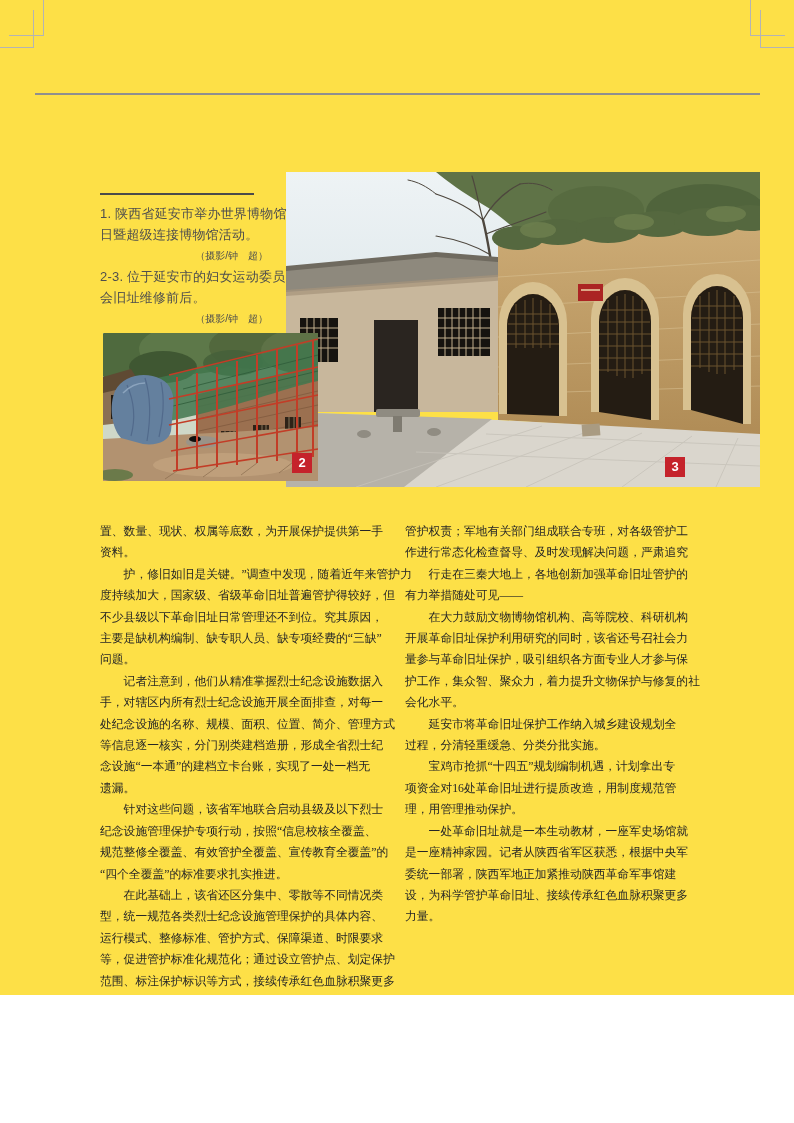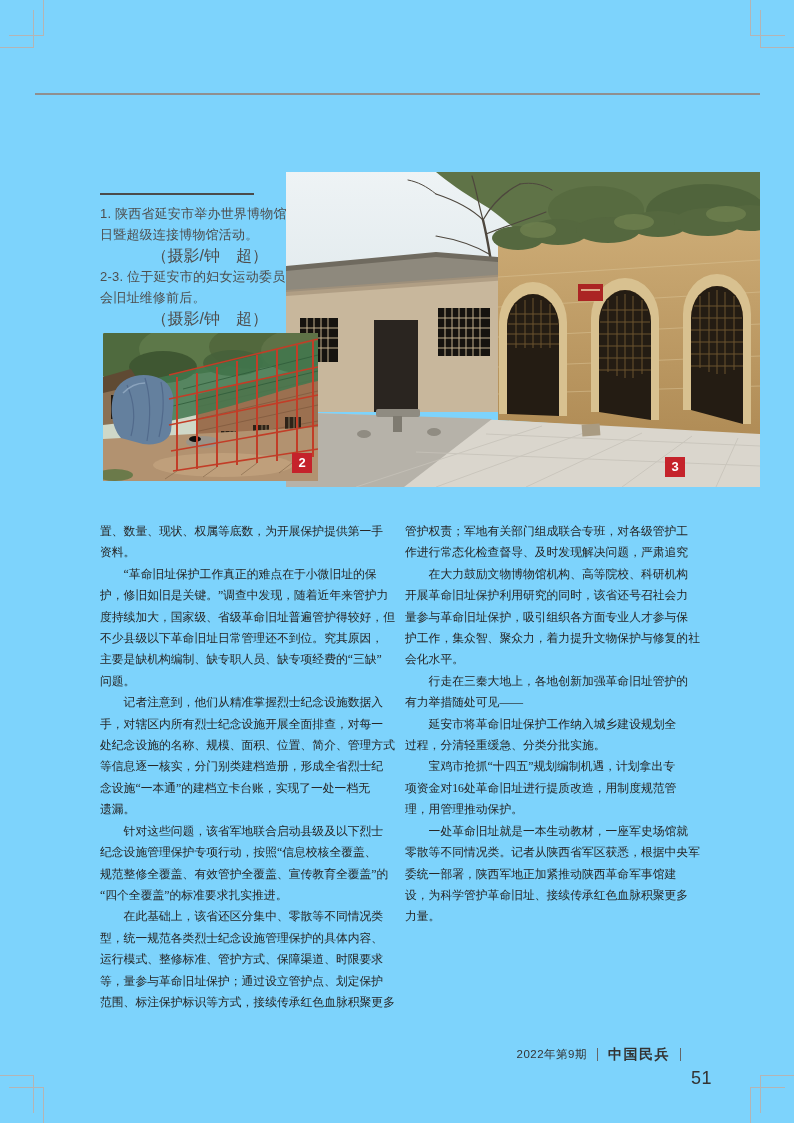--- a/index.html
+++ b/index.html
@@ -1,28 +1,28 @@
 <!DOCTYPE html>
 <html><head>
 <meta charset="utf-8">
 <style>
   html,body{margin:0;padding:0;background:#fff;}
-  .page{position:relative;width:794px;height:1123px;background:#7dd3fc;overflow:hidden;
+  .page{position:relative;width:794px;height:995px;background:#fde047;overflow:hidden;
         font-family:"Liberation Sans","DejaVu Sans",sans-serif;}
   .abs{position:absolute;}
   
   .cropmarks{left:0;top:0;width:794px;height:1123px;pointer-events:none;}
   .cropmarks line{stroke:#b4b4b4;stroke-width:1;}
   
   .top-rule{left:35px;top:93px;width:725px;height:2px;background:#8f8f8f;}
   
   .caption-block{left:100px;top:193px;width:210px;}
   .caption-rule{width:154px;height:2px;background:#4b4b4b;margin-bottom:8px;}
   .caption-lines div{font-size:13px;line-height:21px;color:#4e4e4e;white-space:nowrap;letter-spacing:.2px;}
-  .caption-credit{font-size:16px;line-height:21px;color:#4e4e4e;text-align:right;padding-right:42px;}
+  .caption-credit{font-size:10px;line-height:21px;color:#4e4e4e;text-align:right;padding-right:42px;}
   
   .photo{overflow:hidden;}
   .photo svg{display:block;width:100%;height:100%;}
   .photo-3{left:286px;top:172px;width:474px;height:315px;z-index:1;}
   .photo-2{left:103px;top:333px;width:215px;height:148px;z-index:3;}
   .fig-badge{position:absolute;width:20px;height:20px;color:#fff;
              font-weight:bold;font-size:13px;line-height:20px;text-align:center;}
   .photo-2 .fig-badge{right:6px;bottom:8px;}
   .photo-3 .fig-badge{right:75px;bottom:10px;}
   
@@ -285,21 +285,20 @@
     </svg>
     <div class="fig-badge" style="background:#c5232b;">2</div>
   </div>
 
   <div class="abs column col-left">
     <div class="para">
         <div>置、数量、现状、权属等底数，为开展保护提供第一手</div>
         <div>资料。</div>
       </div>
     <div class="para indent">
-        <div>“革命旧址保护工作真正的难点在于小微旧址的保</div>
         <div>护，修旧如旧是关键。”调查中发现，随着近年来管护力</div>
         <div>度持续加大，国家级、省级革命旧址普遍管护得较好，但</div>
         <div>不少县级以下革命旧址日常管理还不到位。究其原因，</div>
         <div>主要是缺机构编制、缺专职人员、缺专项经费的“三缺”</div>
         <div>问题。</div>
       </div>
     <div class="para indent">
         <div>记者注意到，他们从精准掌握烈士纪念设施数据入</div>
         <div>手，对辖区内所有烈士纪念设施开展全面排查，对每一</div>
         <div>处纪念设施的名称、规模、面积、位置、简介、管理方式</div>
@@ -310,53 +309,53 @@
     <div class="para indent">
         <div>针对这些问题，该省军地联合启动县级及以下烈士</div>
         <div>纪念设施管理保护专项行动，按照“信息校核全覆盖、</div>
         <div>规范整修全覆盖、有效管护全覆盖、宣传教育全覆盖”的</div>
         <div>“四个全覆盖”的标准要求扎实推进。</div>
       </div>
     <div class="para indent">
         <div>在此基础上，该省还区分集中、零散等不同情况类</div>
         <div>型，统一规范各类烈士纪念设施管理保护的具体内容、</div>
         <div>运行模式、整修标准、管护方式、保障渠道、时限要求</div>
-        <div>等，量参与革命旧址保护；通过设立管护点、划定保护</div>
+        <div>等，促进管护标准化规范化；通过设立管护点、划定保护</div>
         <div>范围、标注保护标识等方式，接续传承红色血脉积聚更多</div>
       </div>
   </div>
 
   <div class="abs column col-right">
     <div class="para">
         <div>管护权责；军地有关部门组成联合专班，对各级管护工</div>
         <div>作进行常态化检查督导、及时发现解决问题，严肃追究</div>
+      </div>
+    <div class="para indent">
+        <div>行走在三秦大地上，各地创新加强革命旧址管护的</div>
+        <div>有力举措随处可见——</div>
       </div>
     <div class="para indent">
         <div>在大力鼓励文物博物馆机构、高等院校、科研机构</div>
         <div>开展革命旧址保护利用研究的同时，该省还号召社会力</div>
         <div>量参与革命旧址保护，吸引组织各方面专业人才参与保</div>
         <div>护工作，集众智、聚众力，着力提升文物保护与修复的社</div>
         <div>会化水平。</div>
       </div>
     <div class="para indent">
-        <div>行走在三秦大地上，各地创新加强革命旧址管护的</div>
-        <div>有力举措随处可见——</div>
-      </div>
-    <div class="para indent">
         <div>延安市将革命旧址保护工作纳入城乡建设规划全</div>
         <div>过程，分清轻重缓急、分类分批实施。</div>
       </div>
     <div class="para indent">
         <div>宝鸡市抢抓“十四五”规划编制机遇，计划拿出专</div>
         <div>项资金对16处革命旧址进行提质改造，用制度规范管</div>
         <div>理，用管理推动保护。</div>
       </div>
     <div class="para indent">
         <div>一处革命旧址就是一本生动教材，一座军史场馆就</div>
-        <div>零散等不同情况类。记者从陕西省军区获悉，根据中央军</div>
+        <div>是一座精神家园。记者从陕西省军区获悉，根据中央军</div>
         <div>委统一部署，陕西军地正加紧推动陕西革命军事馆建</div>
         <div>设，为科学管护革命旧址、接续传承红色血脉积聚更多</div>
         <div>力量。</div>
       </div>
   </div>
 
   <div class="abs footer">
     <span class="footer-issue">2022年第9期</span>
     <span class="footer-divider"></span>
     <span class="footer-magazine">中国民兵</span>

